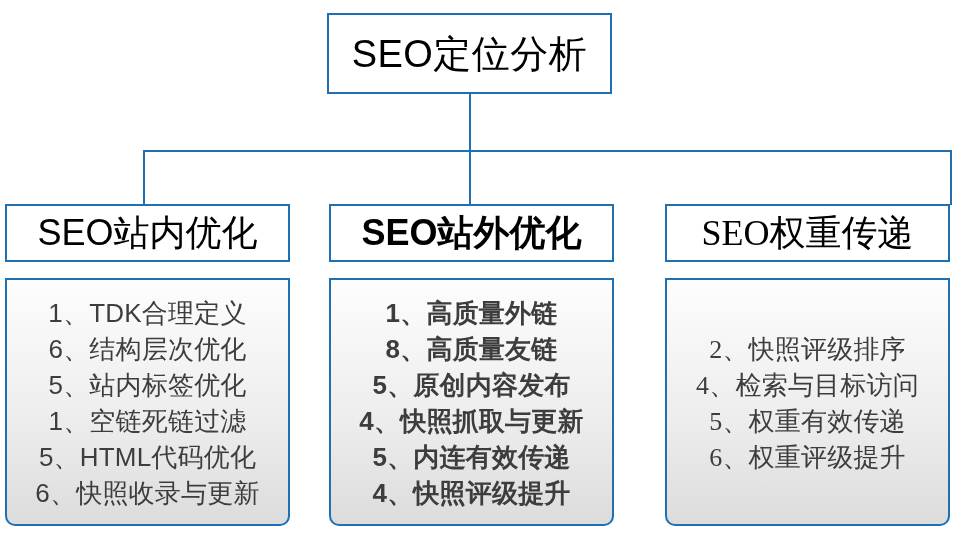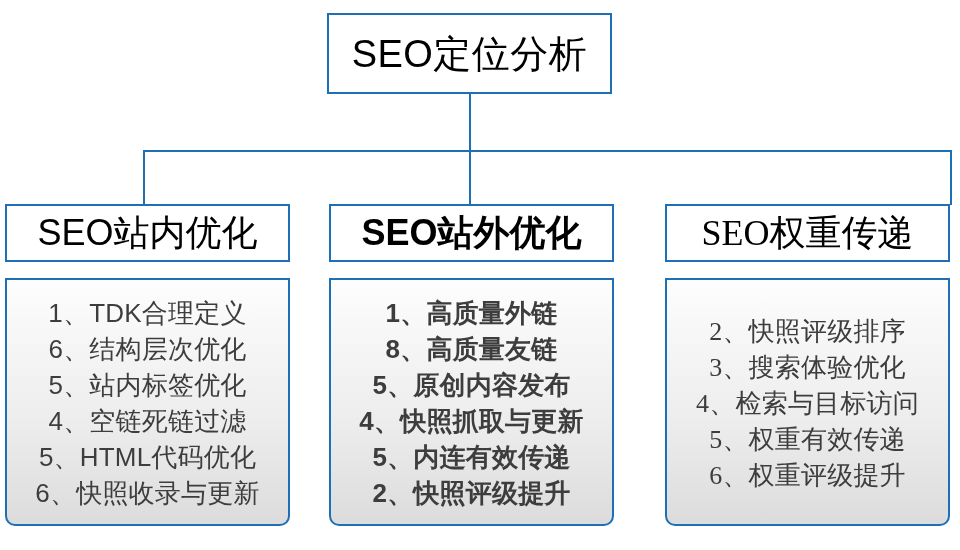--- a/index.html
+++ b/index.html
@@ -122,46 +122,45 @@
   </div>
 
   <div class="column col-1">
     <div class="col-header">
       <span class="col-header-title">SEO站内优化</span>
     </div>
     <div class="col-list">
       <div class="list-item">1、TDK合理定义</div>
       <div class="list-item">6、结构层次优化</div>
       <div class="list-item">5、站内标签优化</div>
-      <div class="list-item">4、空链死链过滤</div>
+      <div class="list-item">1、空链死链过滤</div>
       <div class="list-item">5、HTML代码优化</div>
       <div class="list-item">6、快照收录与更新</div>
     </div>
   </div>
 
   <div class="column col-2">
     <div class="col-header">
       <span class="col-header-title">SEO站外优化</span>
     </div>
     <div class="col-list">
       <div class="list-item">1、高质量外链</div>
       <div class="list-item">8、高质量友链</div>
       <div class="list-item">5、原创内容发布</div>
       <div class="list-item">4、快照抓取与更新</div>
       <div class="list-item">5、内连有效传递</div>
-      <div class="list-item">2、快照评级提升</div>
+      <div class="list-item">4、快照评级提升</div>
     </div>
   </div>
 
   <div class="column col-3">
     <div class="col-header">
       <span class="col-header-title">SEO权重传递</span>
     </div>
     <div class="col-list">
       <div class="list-item">2、快照评级排序</div>
-      <div class="list-item">3、搜索体验优化</div>
       <div class="list-item">4、检索与目标访问</div>
       <div class="list-item">5、权重有效传递</div>
       <div class="list-item">6、权重评级提升</div>
     </div>
   </div>
 
 </div>
 
 </body></html>

